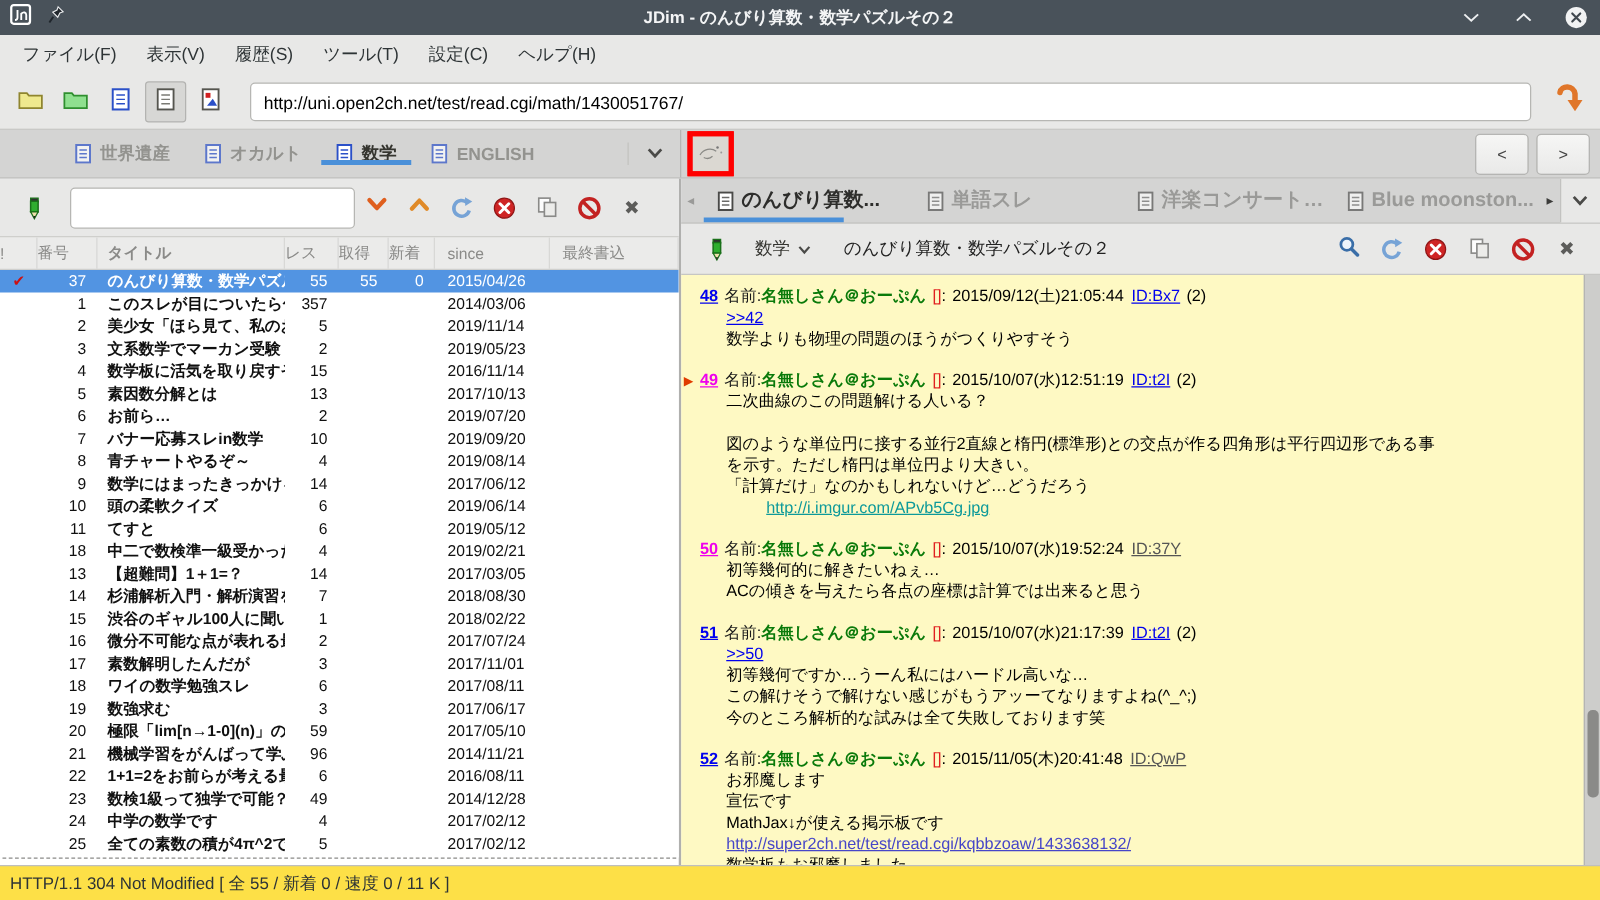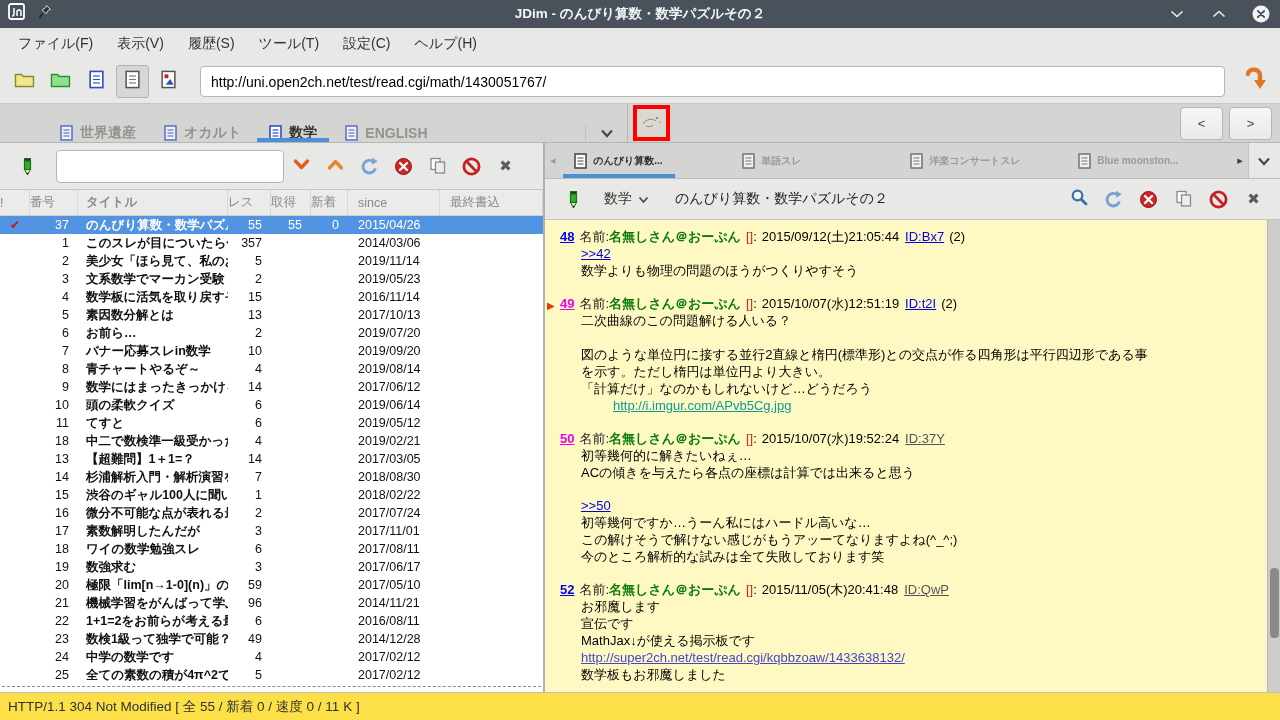--- a/index.html
+++ b/index.html
@@ -19,21 +19,21 @@
 
   
   .toolbar{height:43px;display:flex;align-items:center;padding:0 8px;background:#e8e8e7;gap:3px;}
   .tbtn{width:33px;height:33px;display:flex;align-items:center;justify-content:center;border-radius:3px;}
   .tbtn.pressed{background:#d7d7d5;border:1px solid #b3b3b1;}
   .urlentry{flex:1;height:31px;margin:0 10px 0 12px;border:1px solid #b6b6b3;border-radius:4px;background:#fff;padding:0 10px;font-size:14px;color:#000;font-family:"Liberation Sans","DejaVu Sans",sans-serif;outline:none;}
   .gobtn{width:34px;height:34px;display:flex;align-items:center;justify-content:center;}
 
   
   .tabrow{height:40px;display:flex;background:#d4d4d3;border-top:1px solid #c9c9c7;border-bottom:1px solid #b5b5b3;}
-  .tabrow-left{width:628px;display:flex;align-items:flex-end;border-right:1px solid #b5b5b3;}
+  .tabrow-left{width:545px;display:flex;align-items:center;border-right:1px solid #b5b5b3;}
   .board-tabs{display:flex;margin-left:46px;}
   .btab{display:flex;align-items:center;gap:7px;padding:0 14px;font-size:14px;font-weight:bold;color:#93938f;position:relative;}
   .btab .btab-label{white-space:nowrap;}
   .btab.active{color:#35352f;}
   .btab.active::after{content:"";position:absolute;left:2px;right:2px;bottom:0;height:4px;background:#4a90d9;}
   .btab:not(.active) svg{opacity:.7;}
   .tab-dd{margin-left:auto;width:42px;display:flex;align-items:center;justify-content:center;border-left:1px solid #c2c2c0;}
   .tabrow-right{flex:1;display:flex;align-items:center;padding:0 4px;}
   .image-tab{width:37px;height:36px;background:#f00;border:3px solid #f00;margin-left:1px;display:flex;align-items:center;justify-content:center;}
   .navbtns{margin-left:auto;display:flex;gap:6px;padding-right:4px;}
@@ -60,21 +60,21 @@
   .ctr{text-align:center;}
   .pl{padding-left:10px;}
   .c-title{padding-left:8px;}
   .focus-dash{border-top:1px dashed #8a8a88;height:6px;margin:0 2px;}
 
   
   .right-panel{flex:1;display:flex;flex-direction:column;background:#e8e8e7;min-width:0;}
   .thread-tabs{height:36px;display:flex;align-items:stretch;background:#d4d4d3;border-bottom:1px solid #bdbdbb;}
   .tarrow{width:17px;display:flex;align-items:center;justify-content:center;font-size:11px;color:#9a9a98;}
   .tarrow.dark{color:#3c3c3a;}
-  .ttab{width:168px;display:flex;align-items:center;justify-content:flex-start;gap:6px;padding:0 4px 0 14px;font-size:10px;font-weight:bold;color:#9a9a98;position:relative;overflow:hidden;}
+  .ttab{width:168px;display:flex;align-items:center;justify-content:flex-start;gap:6px;padding:0 4px 0 14px;font-size:16px;font-weight:bold;color:#9a9a98;position:relative;overflow:hidden;}
   .ttab .ttab-label{white-space:nowrap;overflow:hidden;text-overflow:ellipsis;}
   .ttab.active{color:#2d2d2b;}
   .ttab.active::after{content:"";position:absolute;left:3px;bottom:0;height:4px;width:112px;background:#4a90d9;}
   .ttab:not(.active) svg{opacity:.65;}
   .ttabs-dd{margin-left:auto;width:36px;border-left:1px solid #c2c2c0;background:#e8e8e7;display:flex;align-items:center;justify-content:center;}
 
   .thread-toolbar{height:41px;display:flex;align-items:center;background:#e8e8e7;padding:0 10px;border-bottom:1px solid #c6c6c4;}
   .board-select{display:flex;align-items:center;gap:6px;margin-left:14px;font-size:14px;color:#33332f;}
   .thread-title{margin-left:26px;font-size:14px;color:#222;white-space:nowrap;overflow:hidden;flex:1;}
   .thread-toolbar .sicon{margin-left:2px;}
@@ -737,20 +737,21 @@
             </div>
           </div>
           <div class="post">
             <div class="post-header"><a class="pnum magenta">50</a><span class="plabel">名前:</span><a class="pname">名無しさん＠おーぷん</a><span class="pmail">[]</span><span class="pcolon">:</span><span class="pdate">2015/10/07(水)19:52:24</span><a class="pid">ID:37Y</a></div>
             <div class="post-body">
               <div class="pline">初等幾何的に解きたいねぇ…</div>
               <div class="pline">ACの傾きを与えたら各点の座標は計算では出来ると思う</div>
             </div>
           </div>
           <div class="post">
+            <div class="post-header"><a class="pnum blue">51</a><span class="plabel">名前:</span><a class="pname">名無しさん＠おーぷん</a><span class="pmail">[]</span><span class="pcolon">:</span><span class="pdate">2015/10/07(水)21:17:39</span><a class="pid link">ID:t2I</a><span class="pcount">(2)</span></div>
             <div class="post-body">
               <div class="pline"><a class="lnk-anchor">&gt;&gt;50</a></div>
               <div class="pline">初等幾何ですか…うーん私にはハードル高いな…</div>
               <div class="pline">この解けそうで解けない感じがもうアッーてなりますよね(^_^;)</div>
               <div class="pline">今のところ解析的な試みは全て失敗しております笑</div>
             </div>
           </div>
           <div class="post">
             <div class="post-header"><a class="pnum blue">52</a><span class="plabel">名前:</span><a class="pname">名無しさん＠おーぷん</a><span class="pmail">[]</span><span class="pcolon">:</span><span class="pdate">2015/11/05(木)20:41:48</span><a class="pid">ID:QwP</a></div>
             <div class="post-body">

